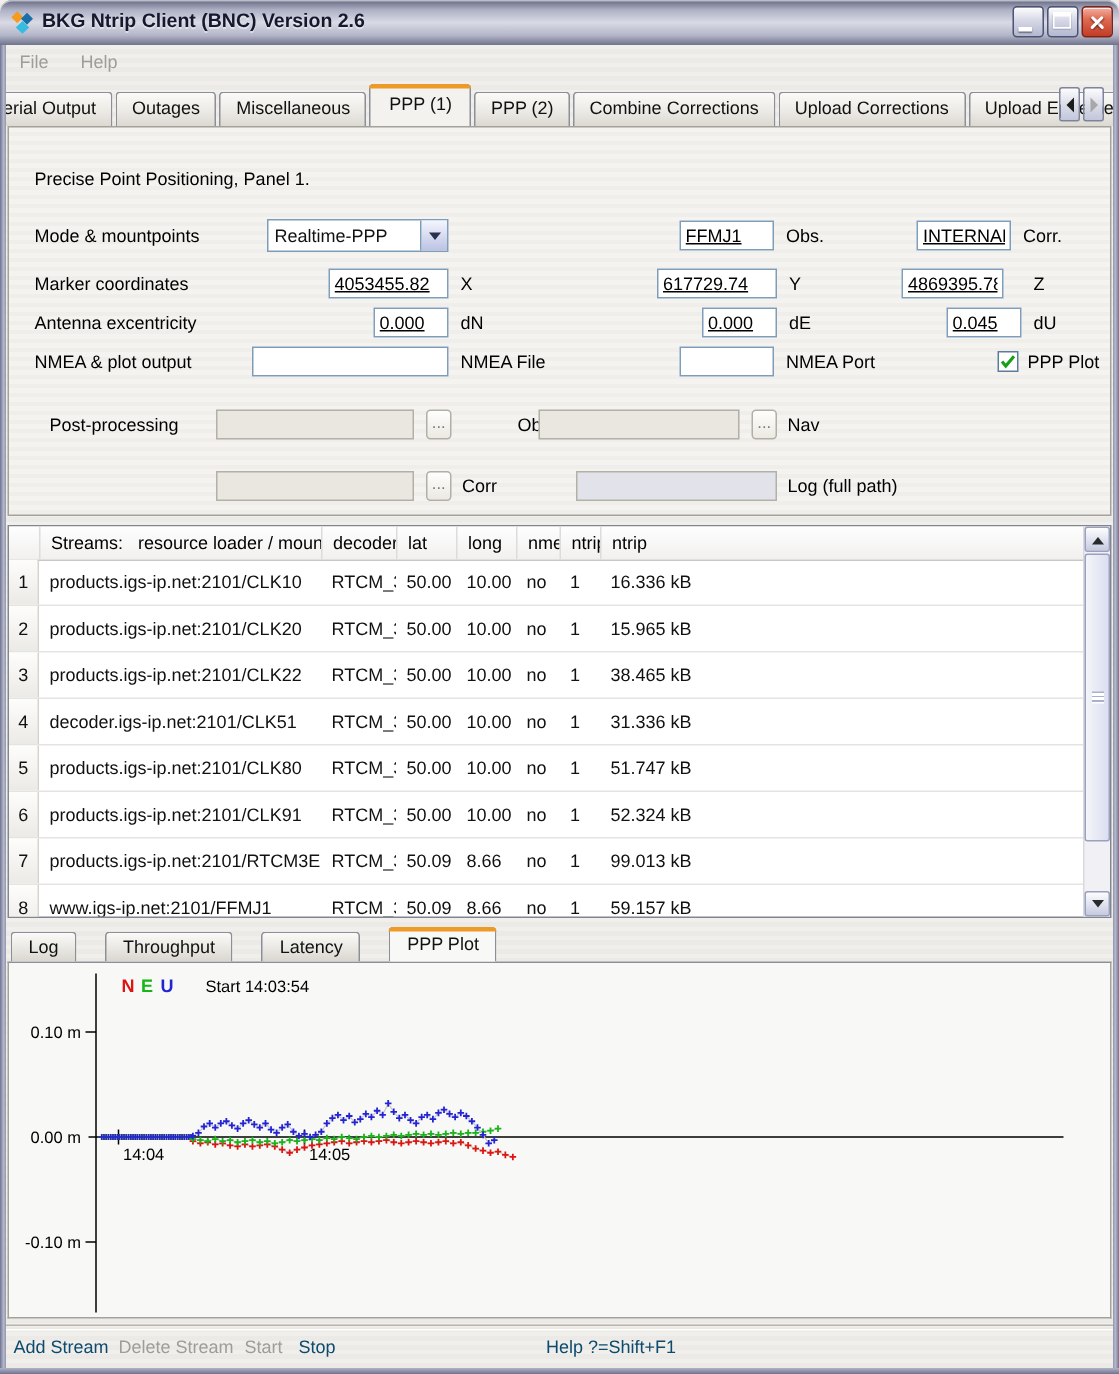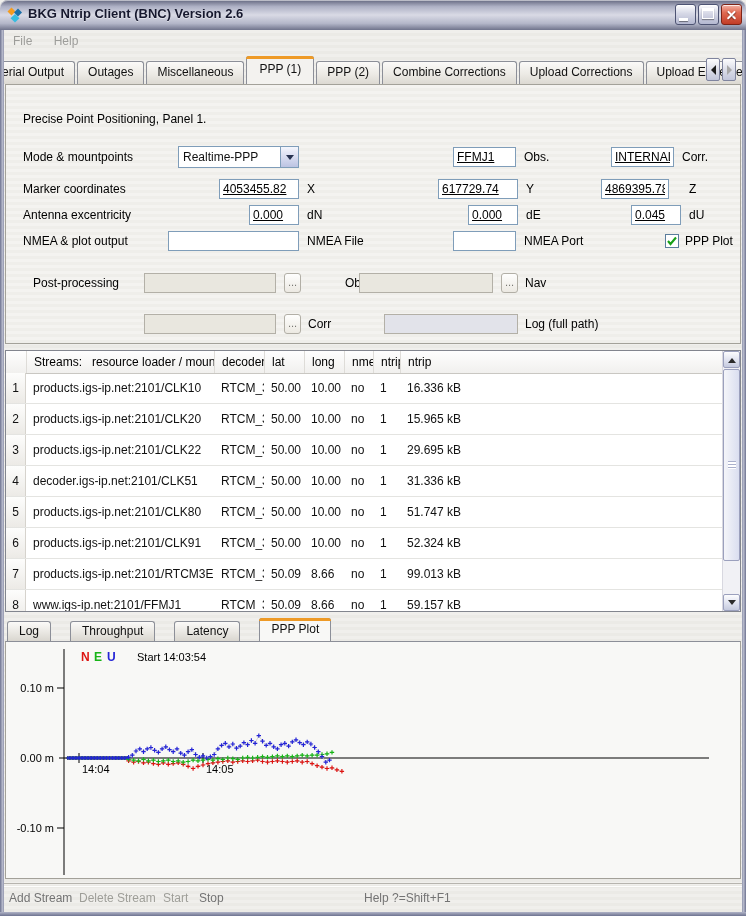--- a/index.html
+++ b/index.html
@@ -88,21 +88,21 @@
   
   .btabstrip{left:5px;right:5px;top:619px;height:22px;display:flex;align-items:flex-end;padding-left:2px;z-index:5;}
   .btab{height:19px;line-height:18px;padding:0 11px;margin-right:19px;border:1px solid #8c8f98;border-bottom:none;
      border-radius:3px 3px 0 0;background:linear-gradient(180deg,#fbfaf8,#e9e7e2 55%,#d9d6cf);}
   .btab.active{height:22px;line-height:21px;position:relative;background:#f8f8f6;z-index:6;}
   .btab.active::before{content:"";position:absolute;left:-1px;right:-1px;top:-1px;height:3px;background:#ee9a26;border-radius:3px 3px 0 0;}
   .plot-panel{left:5px;top:641px;width:736px;height:238px;background:#f8f8f6;border:1px solid #a3a199;border-top-color:#8c8f98;box-sizing:border-box;}
   
   .groove{left:2px;right:2px;top:883px;height:2px;border-top:1px solid #b6b4ae;border-bottom:1px solid #fdfdfc;}
   .statusbar{left:4px;right:4px;top:886px;height:26px;}
-  .sb-item{position:absolute;top:5px;white-space:nowrap;color:#737373;}
+  .sb-item{position:absolute;top:5px;white-space:nowrap;color:#0c4a6e;}
   .sb-item.disabled{color:#9e9e98;}
 </style>
 </head>
 <body>
 
 <div class="abs frame-side frame-left"></div>
 <div class="abs frame-side frame-right"></div>
 <div class="abs frame-bottom"></div>
 
 <div class="abs titlebar">
@@ -239,21 +239,21 @@
         <div class="tcell">15.965 kB</div>
       </div>
       <div class="trow">
         <div class="tcell rownum">3</div>
         <div class="tcell">products.igs-ip.net:2101/CLK22</div>
         <div class="tcell">RTCM_3.0</div>
         <div class="tcell">50.00</div>
         <div class="tcell">10.00</div>
         <div class="tcell">no</div>
         <div class="tcell">1</div>
-        <div class="tcell">29.695 kB</div>
+        <div class="tcell">38.465 kB</div>
       </div>
       <div class="trow">
         <div class="tcell rownum">4</div>
         <div class="tcell">decoder.igs-ip.net:2101/CLK51</div>
         <div class="tcell">RTCM_3.0</div>
         <div class="tcell">50.00</div>
         <div class="tcell">10.00</div>
         <div class="tcell">no</div>
         <div class="tcell">1</div>
         <div class="tcell">31.336 kB</div>

